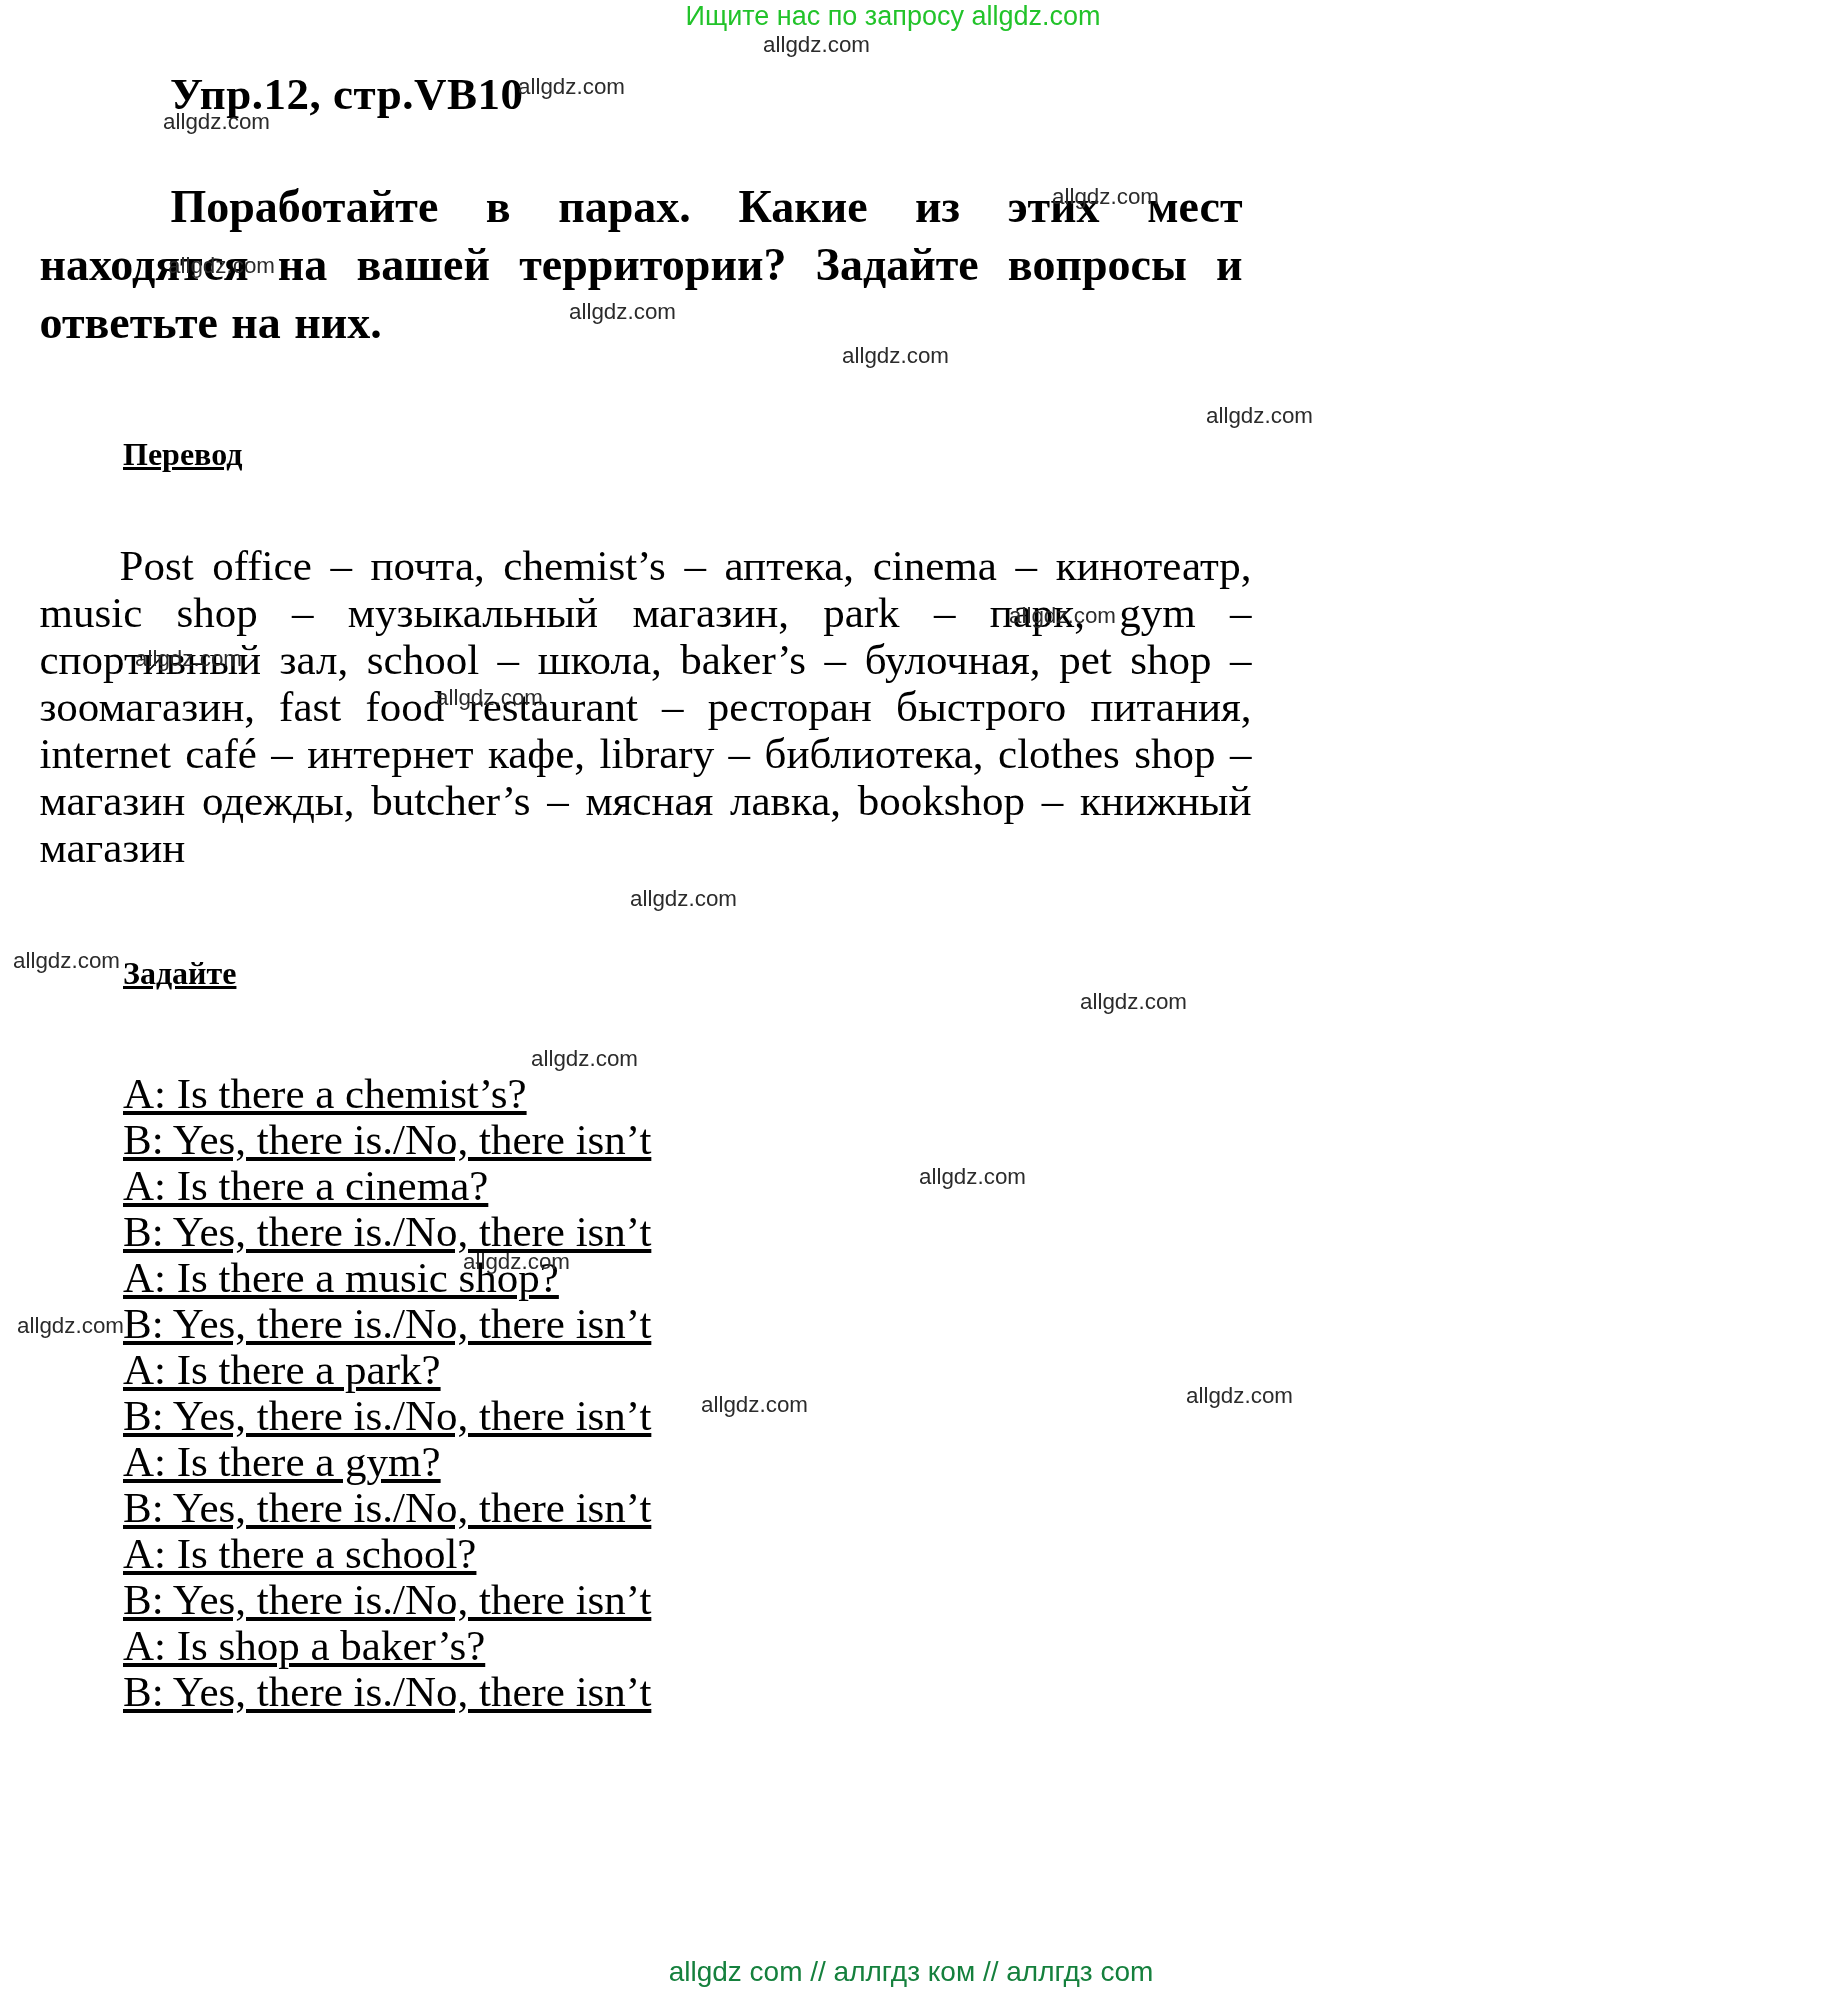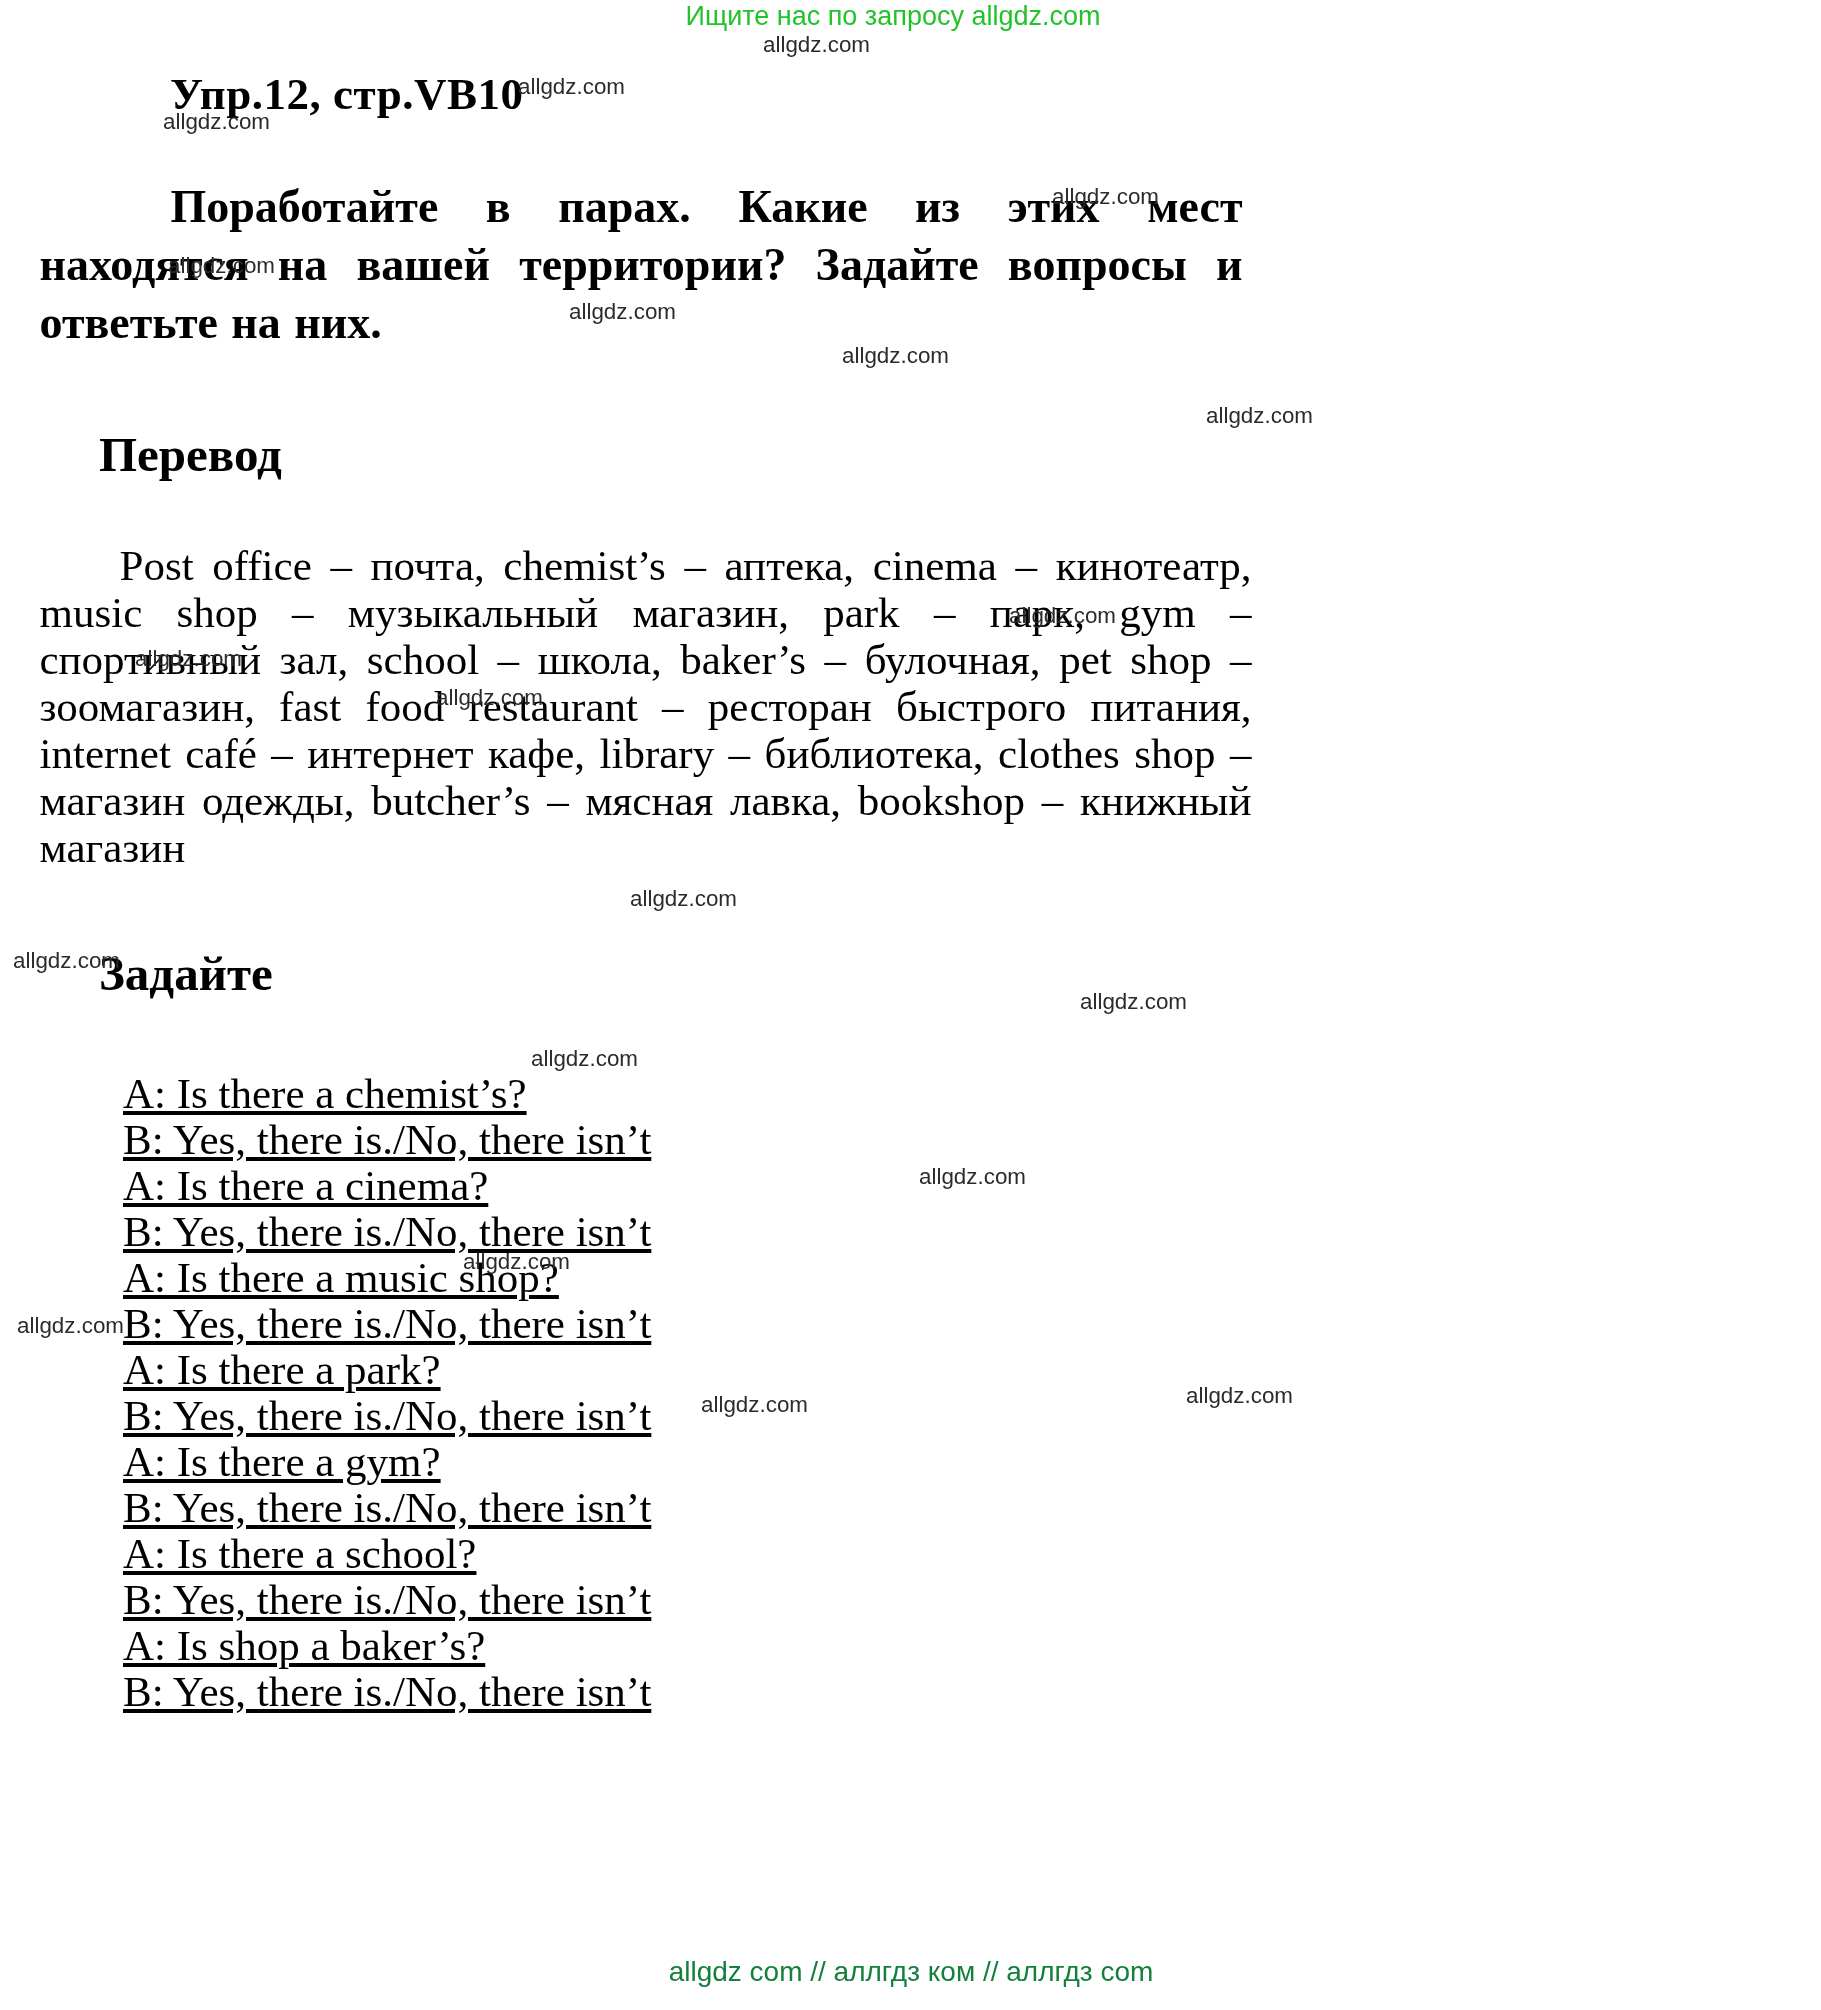--- a/index.html
+++ b/index.html
@@ -63,23 +63,24 @@
     text-align-last: left;
     margin-top: 60px;
     margin-left: -7.5px;
     width: 1203px;
     text-indent: 131px;
     word-spacing: 1.9px;
   }
 
   .section-heading {
     font-weight: bold;
-    font-size: 49px;
+    font-size: 32px;
     line-height: 45px;
-    margin-left: 52px;
+    margin-left: 76px;
+    text-decoration: underline;
   }
 
   .heading-perevod { margin-top: 80px; }
   .heading-otvety  { margin-top: 80px; }
 
   .translation-body {
     font-size: 43px;
     line-height: 47px;
     text-align: justify;
     text-align-last: left;

